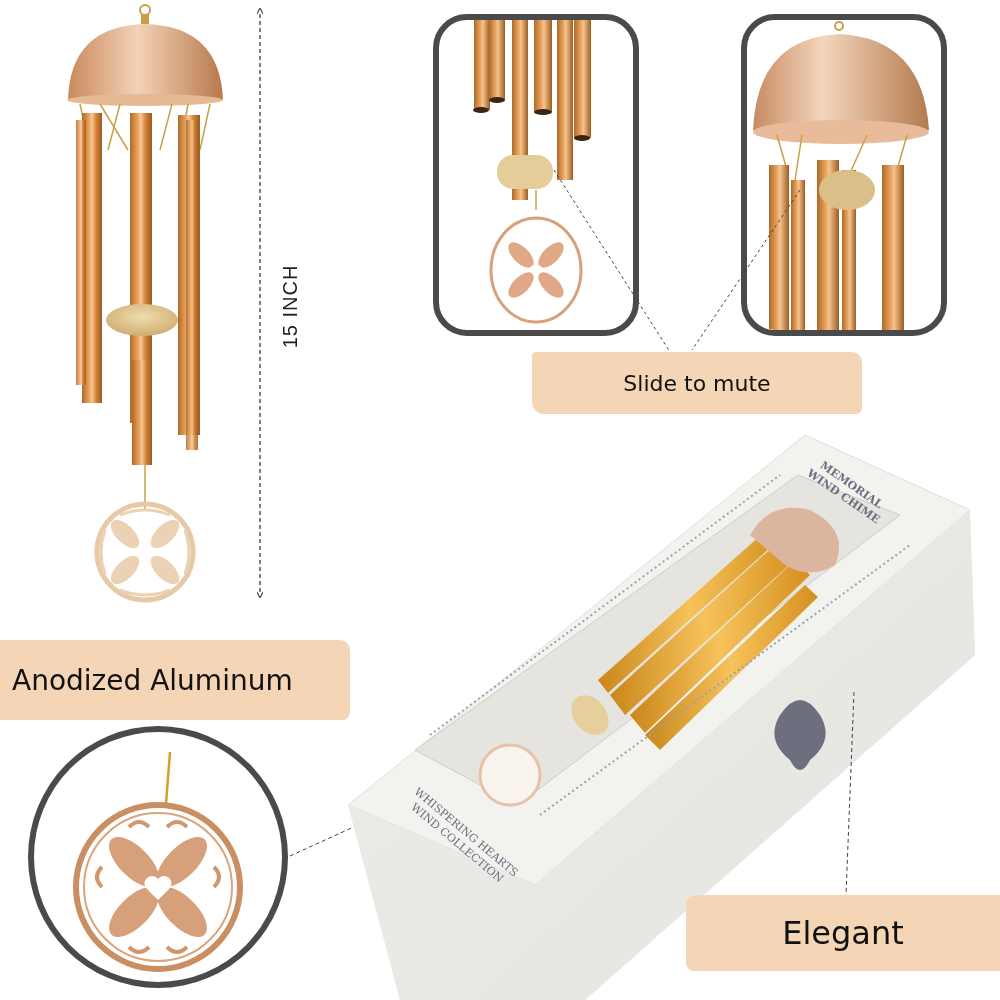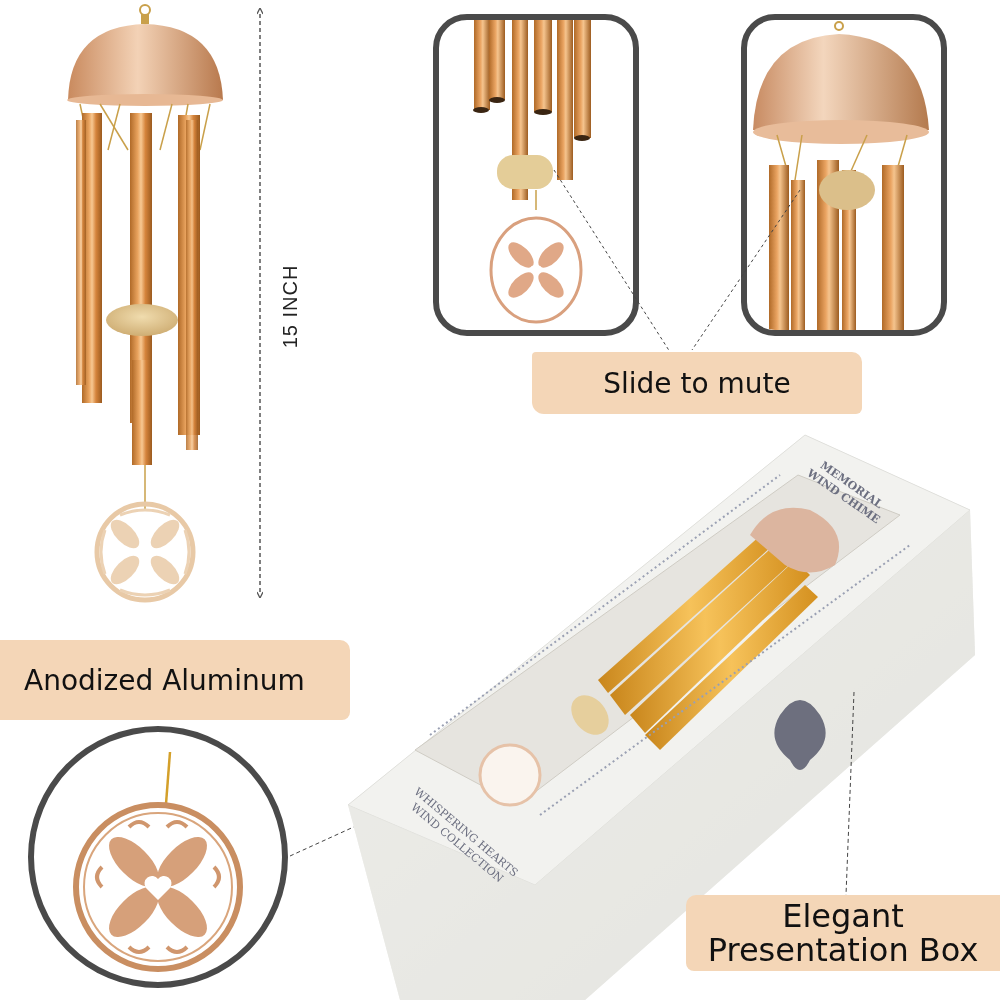--- a/index.html
+++ b/index.html
@@ -142,25 +142,25 @@
     <rect x="135" y="145" width="22" height="170" fill="url(#tg3)"></rect>
     <ellipse cx="100" cy="170" rx="28" ry="20" fill="#dbbf8a"></ellipse>
   </svg>
 </div>
 
 <svg class="abs" style="left:550px;top:160px;" width="260" height="200">
   <line x1="4" y1="10" x2="120" y2="192" stroke="#444" stroke-width="1" stroke-dasharray="3 3"></line>
   <line x1="250" y1="30" x2="142" y2="190" stroke="#444" stroke-width="1" stroke-dasharray="3 3"></line>
 </svg>
 
-<div class="label" style="left:532px;top:352px;width:330px;height:62px;border-radius:4px 10px 6px 12px;font-size:28px;">
+<div class="label" style="left:532px;top:352px;width:330px;height:62px;border-radius:4px 10px 6px 12px;font-size:22px;">
   <span>Slide to mute</span>
 </div>
 
-<div class="label" style="left:0;top:640px;width:350px;height:80px;border-radius:0 10px 8px 0;font-size:28px;justify-content:flex-start;padding-left:24px;box-sizing:border-box;">
+<div class="label" style="left:0;top:640px;width:350px;height:80px;border-radius:0 10px 8px 0;font-size:28px;justify-content:flex-start;padding-left:12px;box-sizing:border-box;">
   <span>Anodized Aluminum</span>
 </div>
 
 <div class="abs" style="left:28px;top:726px;width:260px;height:262px;border:6px solid #4a4a4a;border-radius:50%;box-sizing:border-box;background:#fff;">
   <svg width="248" height="250" viewBox="0 0 248 250">
     <line x1="136" y1="20" x2="132" y2="72" stroke="#d4a02a" stroke-width="2.5"></line>
     <circle cx="124" cy="155" r="82" fill="none" stroke="#c98e61" stroke-width="6"></circle>
     <circle cx="124" cy="155" r="74" fill="none" stroke="#d9a57c" stroke-width="2"></circle>
     <g fill="#d6a07a">
       <ellipse cx="100" cy="130" rx="32" ry="15" transform="rotate(45 100 130)"></ellipse>
@@ -230,14 +230,13 @@
   <div>WHISPERING HEARTS</div>
   <div>WIND COLLECTION</div>
 </div>
 
 <svg class="abs" style="left:840px;top:690px;" width="20" height="210">
   <line x1="14" y1="2" x2="6" y2="205" stroke="#444" stroke-width="1" stroke-dasharray="4 3"></line>
 </svg>
 
 <div class="label" style="left:686px;top:895px;width:314px;height:76px;border-radius:10px 0 0 8px;font-size:32px;flex-direction:column;line-height:34px;">
   <span>Elegant</span>
-  <span>Presentation Box</span>
 </div>
 
 </body></html>

